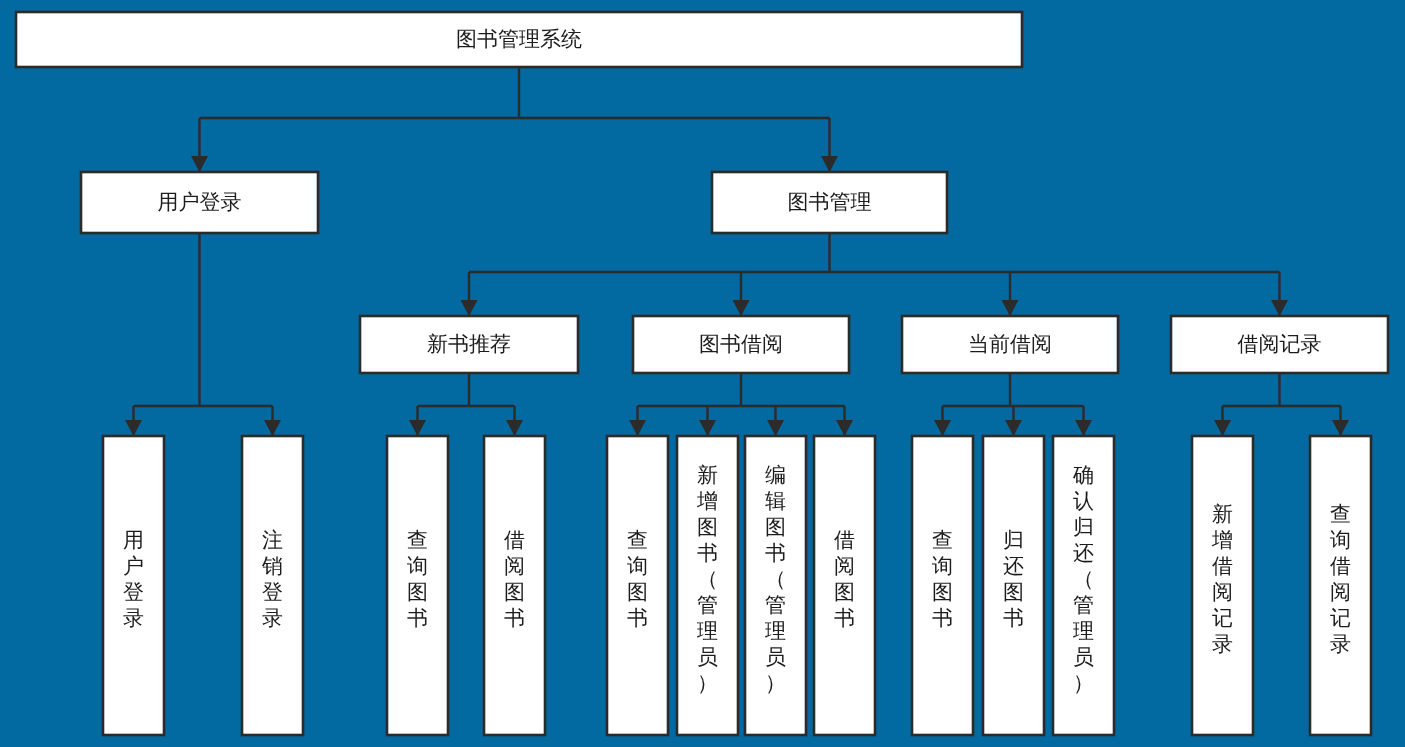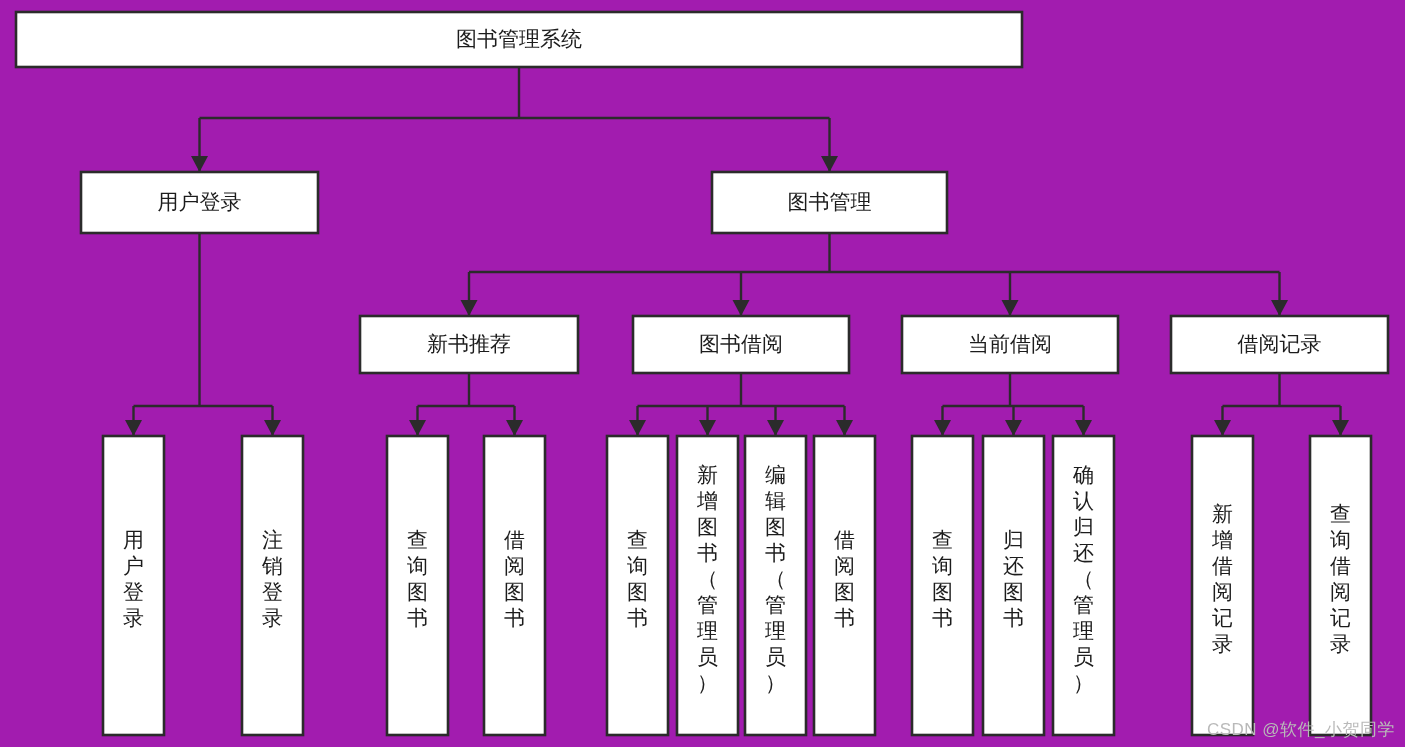--- a/index.html
+++ b/index.html
@@ -11,21 +11,21 @@
   body {
     width: 1405px;
     height: 747px;
     font-family: "Liberation Sans", "DejaVu Sans", sans-serif;
     overflow: hidden;
   }
   #diagram-root {
     position: relative;
     width: 1405px;
     height: 747px;
-    background: #a21caf;
+    background: #0369a1;
   }
   svg#tree-svg {
     position: absolute;
     left: 0;
     top: 0;
     width: 1405px;
     height: 747px;
   }
   .node-box {
     fill: #ffffff;
@@ -202,14 +202,13 @@
         <g>
           <rect x="1192" y="436" width="61" height="299" class="node-box"></rect>
           <text x="1222.5" y="0" class="node-label-v"><tspan x="1222.5" y="520.5">新</tspan><tspan x="1222.5" y="546.5">增</tspan><tspan x="1222.5" y="572.5">借</tspan><tspan x="1222.5" y="598.5">阅</tspan><tspan x="1222.5" y="624.5">记</tspan><tspan x="1222.5" y="650.5">录</tspan></text>
         </g>
         <g>
           <rect x="1310" y="436" width="61" height="299" class="node-box"></rect>
           <text x="1340.5" y="0" class="node-label-v"><tspan x="1340.5" y="520.5">查</tspan><tspan x="1340.5" y="546.5">询</tspan><tspan x="1340.5" y="572.5">借</tspan><tspan x="1340.5" y="598.5">阅</tspan><tspan x="1340.5" y="624.5">记</tspan><tspan x="1340.5" y="650.5">录</tspan></text>
         </g>
       </g>
   </svg>
-  <div class="watermark">CSDN @软件_小贺同学</div>
 </div>
 
 </body></html>

